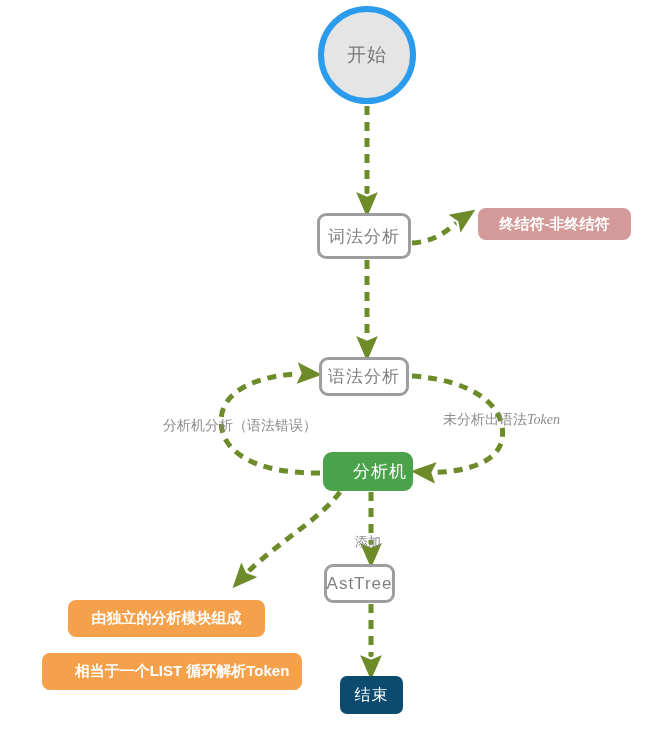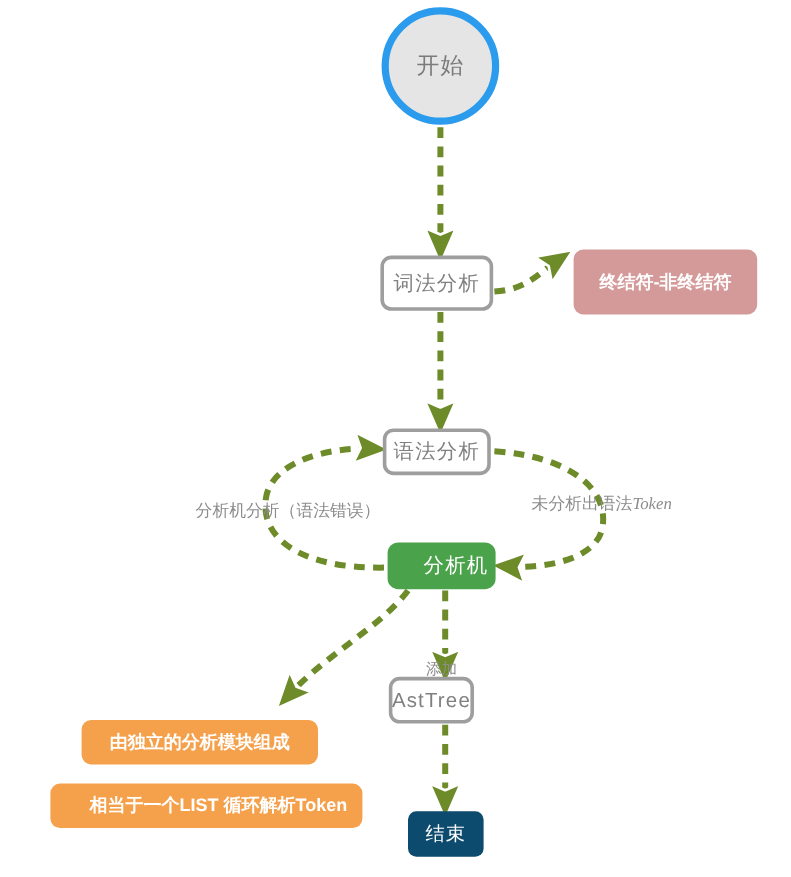--- a/index.html
+++ b/index.html
@@ -62,21 +62,21 @@
   .node-parse { left: 319px; top: 357px; width: 90px; height: 39px; }
   .node-ast   { left: 324px; top: 564px; width: 71px; height: 39px; }
 
   
   .node-fill {
     color: #ffffff;
     font-weight: bold;
     border-radius: 8px;
   }
   .node-terminal {
-    left: 478px; top: 208px; width: 153px; height: 54px;
+    left: 478px; top: 208px; width: 153px; height: 32px;
     background: #d49a9a;
     font-size: 15px;
   }
   .node-analyzer {
     left: 323px; top: 452px; width: 90px; height: 39px;
     background: #4aa34a;
     font-size: 17px;
     font-weight: normal;
     border-radius: 9px;
     letter-spacing: 1px;
@@ -109,21 +109,21 @@
     white-space: nowrap;
     z-index: 6;
   }
   .label-serif {
     font-family: "Liberation Serif", "DejaVu Serif", serif;
     font-size: 14px;
   }
   .label-left  { left: 163px; top: 417px; }
   .label-right { left: 443px; top: 411px; }
   .label-add   {
-    left: 355px; top: 549px;
+    left: 355px; top: 533px;
     font-family: "Liberation Serif", "DejaVu Serif", serif;
     font-size: 13px;
   }
   .label-right .tok {
     font-style: italic;
   }
 </style>
 </head>
 <body>
 

